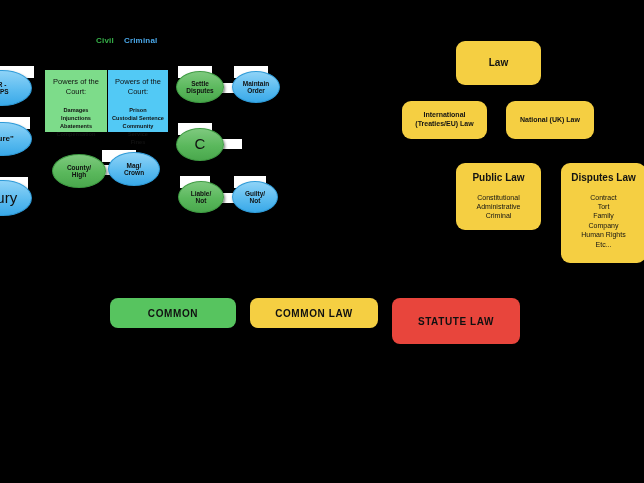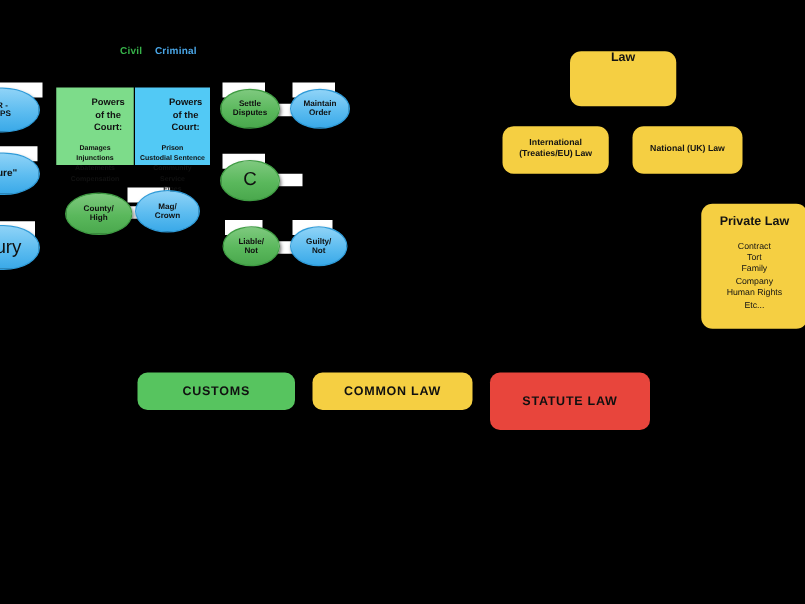--- a/index.html
+++ b/index.html
@@ -70,24 +70,23 @@
     z-index: 2;
     box-sizing: border-box;
     padding: 7px 4px 4px;
     text-align: center;
     color: #111111;
   }
   .powers-green { background: #7ddc8a; }
   .powers-blue  { background: #52c9f5; }
   .powers-title {
     font-size: 7.5px;
-    font-weight: bold;
+    font-weight: normal;
     line-height: 1.3;
     display: block;
-    margin-left: 21px;
   }
   .powers-body {
     font-size: 5.6px;
     font-weight: bold;
     line-height: 1.45;
     margin-top: 9px;
     display: block;
     white-space: pre-line;
   }
 
@@ -226,46 +225,52 @@
   <div class="ellipse ell-green ell-sm" style="left:178px; top:181px; width:44px; height:30px;">
     <span style="white-space:pre-line;">Liable/
 Not</span>
   </div>
 
   <div class="ellipse ell-blue ell-sm" style="left:232px; top:181px; width:44px; height:30px;">
     <span style="white-space:pre-line;">Guilty/
 Not</span>
   </div>
 
-  <div class="ybox" style="left:456px; top:41px; width:85px; height:44px; ">
+  <div class="ybox" style="left:456px; top:41px; width:85px; height:44px; justify-content:center;">
     <span class="ybox-title">Law</span>
   </div>
 
   <div class="ybox" style="left:402px; top:101px; width:85px; height:38px; justify-content:center;">
     <span class="ybox-title sm" style="white-space:pre-line;">International
 (Treaties/EU) Law</span>
   </div>
 
   <div class="ybox" style="left:506px; top:101px; width:88px; height:38px; justify-content:center;">
     <span class="ybox-title sm" style="white-space:pre-line;">National (UK) Law</span>
   </div>
 
+  <div class="ybox" style="left:456px; top:163px; width:85px; height:67px; padding-top:9px;">
+    <span class="ybox-title">Public Law</span>
+    <span class="ybox-sub mixed" style="margin-top:8px;">Constitutional
+Administrative
+Criminal</span>
+  </div>
 
   <div class="ybox" style="left:561px; top:163px; width:85px; height:100px; padding-top:9px;">
-    <span class="ybox-title">Private Law</span>
+    <span class="ybox-title">Disputes Law</span>
     <span class="ybox-sub mixed" style="margin-top:8px;">Contract
 Tort
 Family
 Company
 Human Rights
 Etc...</span>
   </div>
 
   <div class="pill pill-green" style="left:110px; top:298px; width:126px; height:30px;">
-    <span>CUSTOMS</span>
+    <span>COMMON</span>
   </div>
 
   <div class="pill pill-yellow" style="left:250px; top:298px; width:128px; height:30px;">
     <span>COMMON LAW</span>
   </div>
 
   <div class="pill pill-red" style="left:392px; top:298px; width:128px; height:46px;">
     <span>STATUTE LAW</span>
   </div>
 

